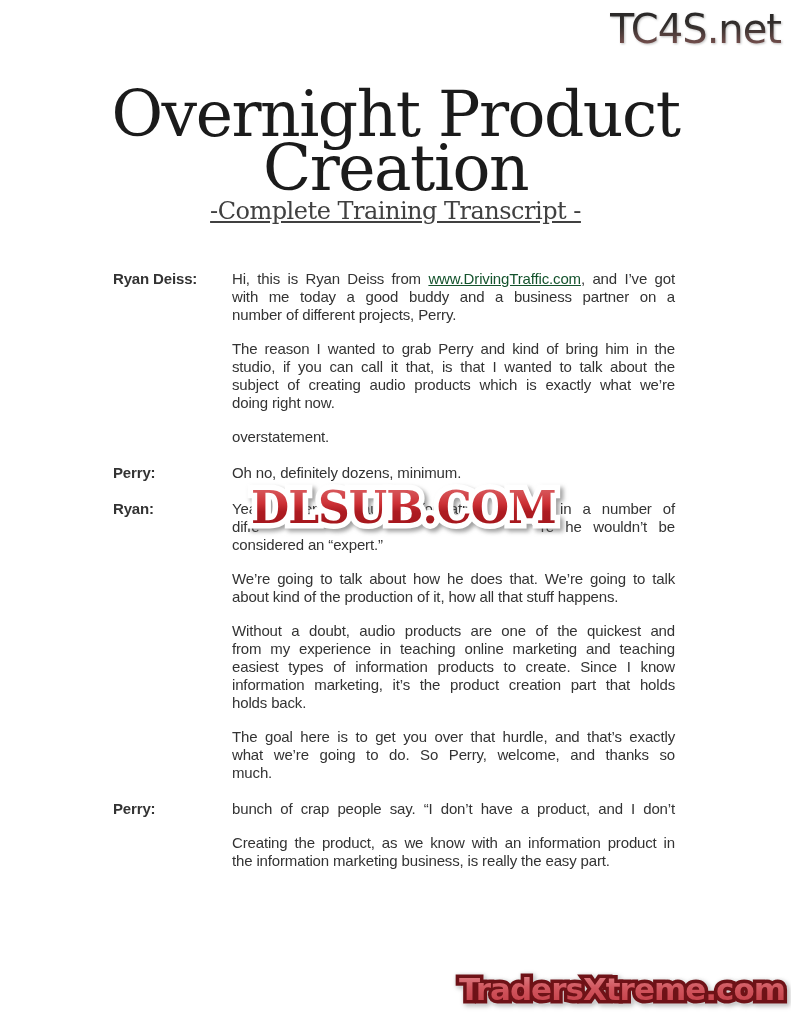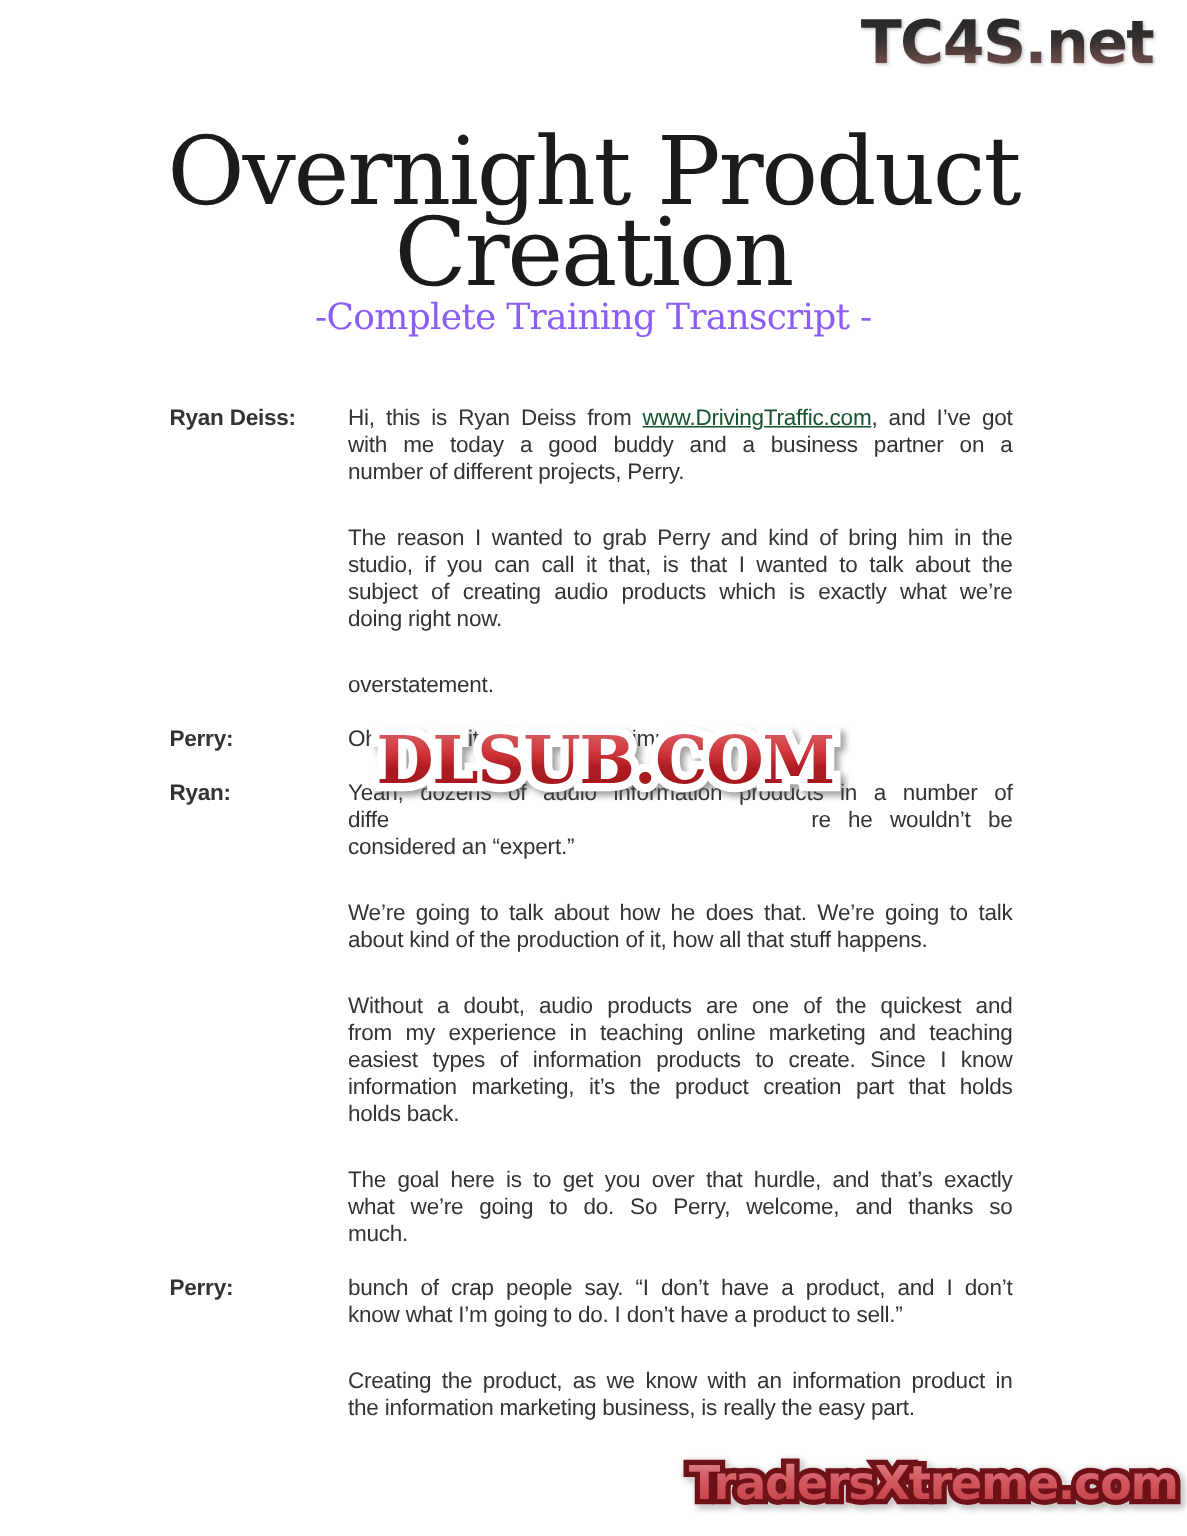--- a/index.html
+++ b/index.html
@@ -2,46 +2,46 @@
 <html><head>
 <meta charset="utf-8">
 <style>
   html,body{margin:0;padding:0;background:#ffffff;}
   body{width:791px;height:1024px;position:relative;overflow:hidden;
        font-family:"Liberation Sans",sans-serif;}
   .page{position:absolute;inset:0;background:#fff;}
 
   
   .tc4s{
-    position:absolute;top:2px;right:22px;
-    font-family:"DejaVu Sans",sans-serif;font-weight:bold;
+    position:absolute;top:2px;right:10px;
+    font-family:"DejaVu Sans",sans-serif;font-weight:normal;
     font-size:40px;line-height:54px;letter-spacing:-1px;
     background:linear-gradient(180deg,#242424 8%,#35302e 45%,#6e4c4a 75%,#8d6663 95%);
     -webkit-background-clip:text;background-clip:text;color:transparent;
     filter:blur(.4px) drop-shadow(1px 1px 1px rgba(0,0,0,.25));
     margin-left:48px;
   }
 
   
   .title{
     margin:88px 0 0;text-align:center;
     font-family:"DejaVu Serif","Liberation Serif",serif;
     font-size:63px;line-height:54px;letter-spacing:-1.5px;color:#1b1b1b;font-weight:500;
   }
   .subtitle{
     text-align:center;font-family:"DejaVu Serif","Liberation Serif",serif;
-    font-size:24px;line-height:30px;letter-spacing:-0.5px;color:#8b5cf6;
+    font-size:24px;line-height:30px;letter-spacing:-0.5px;color:#404040;text-decoration:underline;
   }
 
   
   .transcript{margin:44px 0 0 113px;width:562px;color:#333;}
   .block{display:grid;grid-template-columns:119px 443px;}
   .block + .block{margin-top:18px;}
   .speaker{font-weight:bold;font-size:15px;line-height:18px;letter-spacing:-0.15px;}
-  .para + .para{margin-top:26px;}
+  .para + .para{margin-top:16px;}
   .line{font-size:15px;line-height:18px;height:18px;letter-spacing:-0.15px;}
   .jl{text-align:justify;text-align-last:justify;text-justify:inter-word;}
   .ll{text-align:left;}
   .split{display:flex;justify-content:space-between;}
   .sr{word-spacing:7.5px;}
   .link{color:#14532d;text-decoration:underline;cursor:pointer;}
 
   
   .wm{
     position:absolute;left:251px;top:483px;
@@ -145,21 +145,20 @@
           <div class="line ll">much.</div>
         </div>
       </div>
     </section>
 
     <section class="block">
       <div class="speaker">Perry:</div>
       <div class="paras">
         <div class="para">
           <div class="line jl">bunch of crap people say. “I don’t have a product, and I don’t</div>
-          <div class="line ll">know what I’m going to do. I don’t have a product to sell.”</div>
         </div>
         <div class="para">
           <div class="line jl">Creating the product, as we know with an information product in</div>
           <div class="line ll">the information marketing business, is really the easy part.</div>
         </div>
       </div>
     </section>
 
   </div>
 

